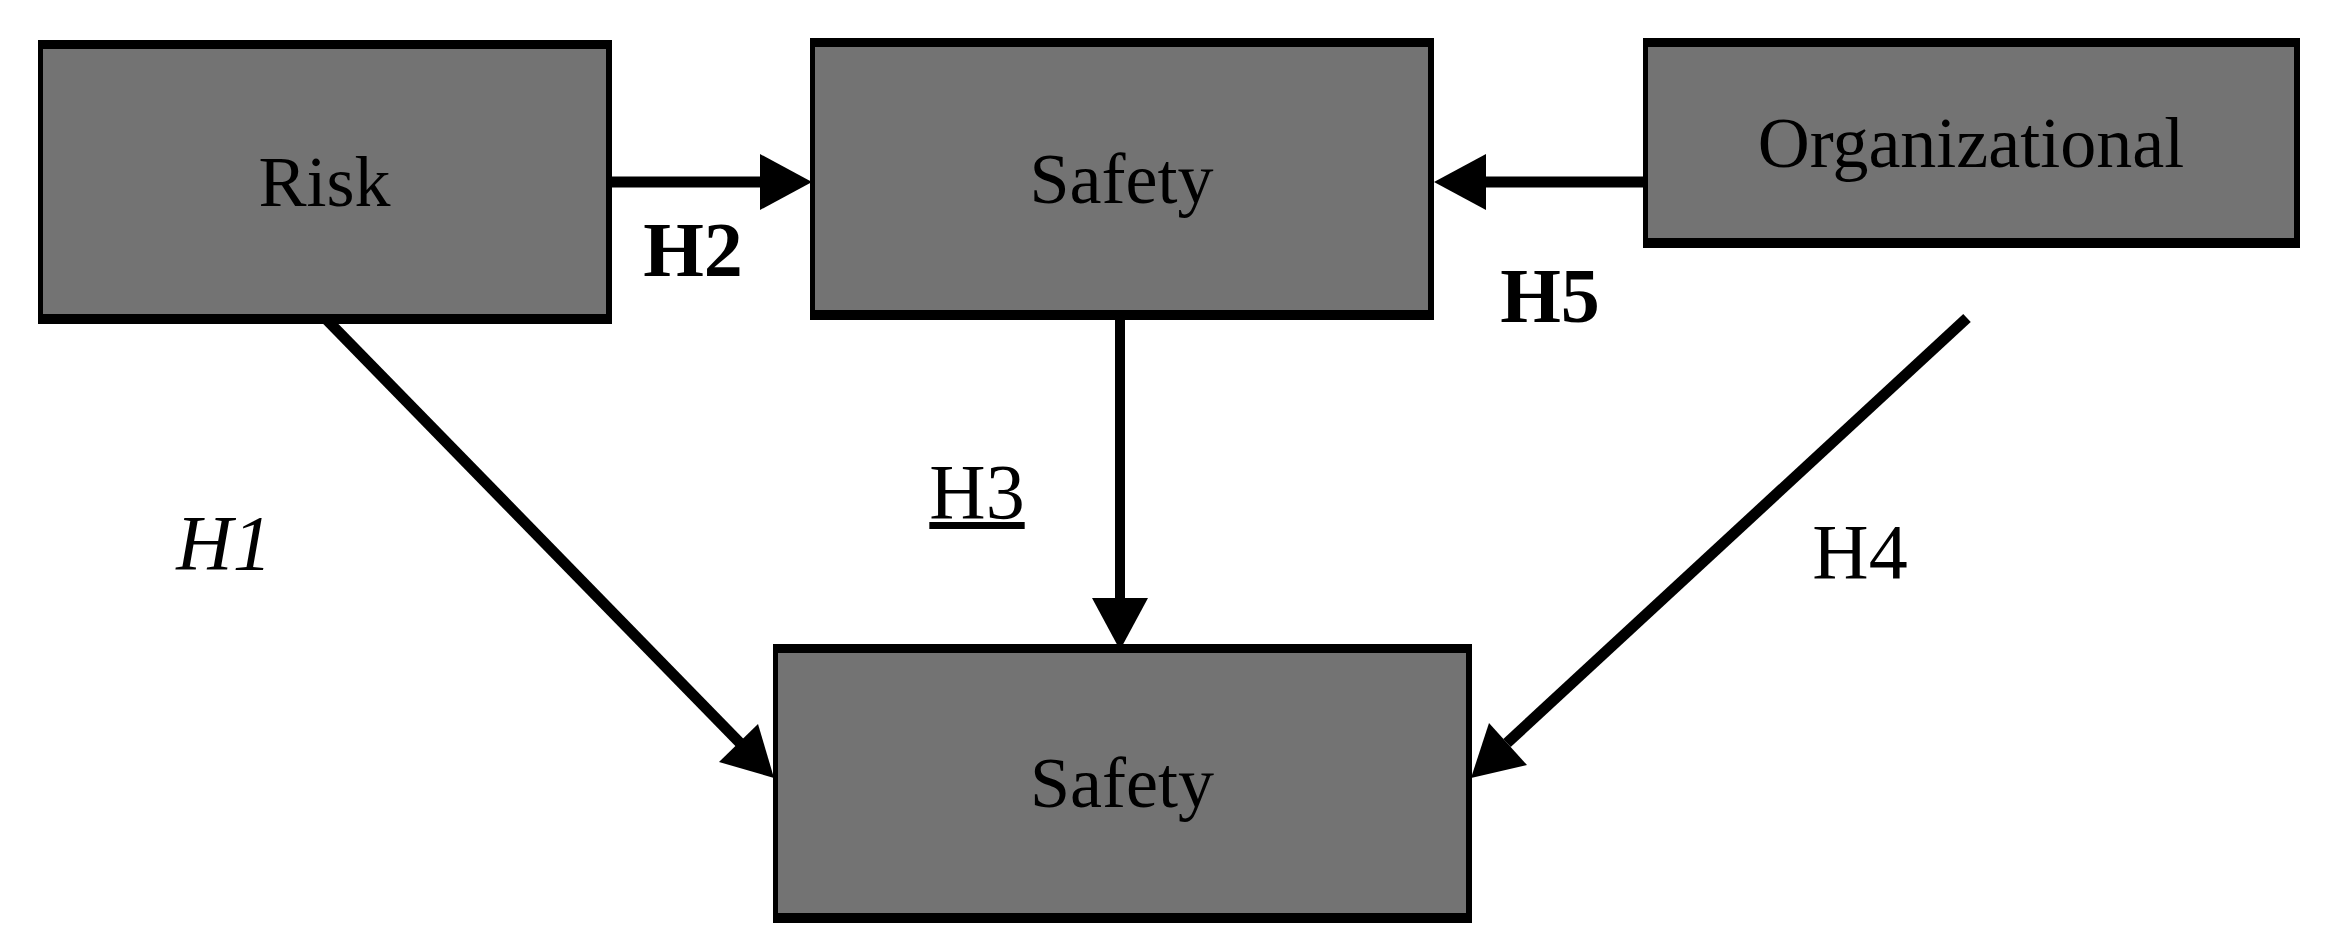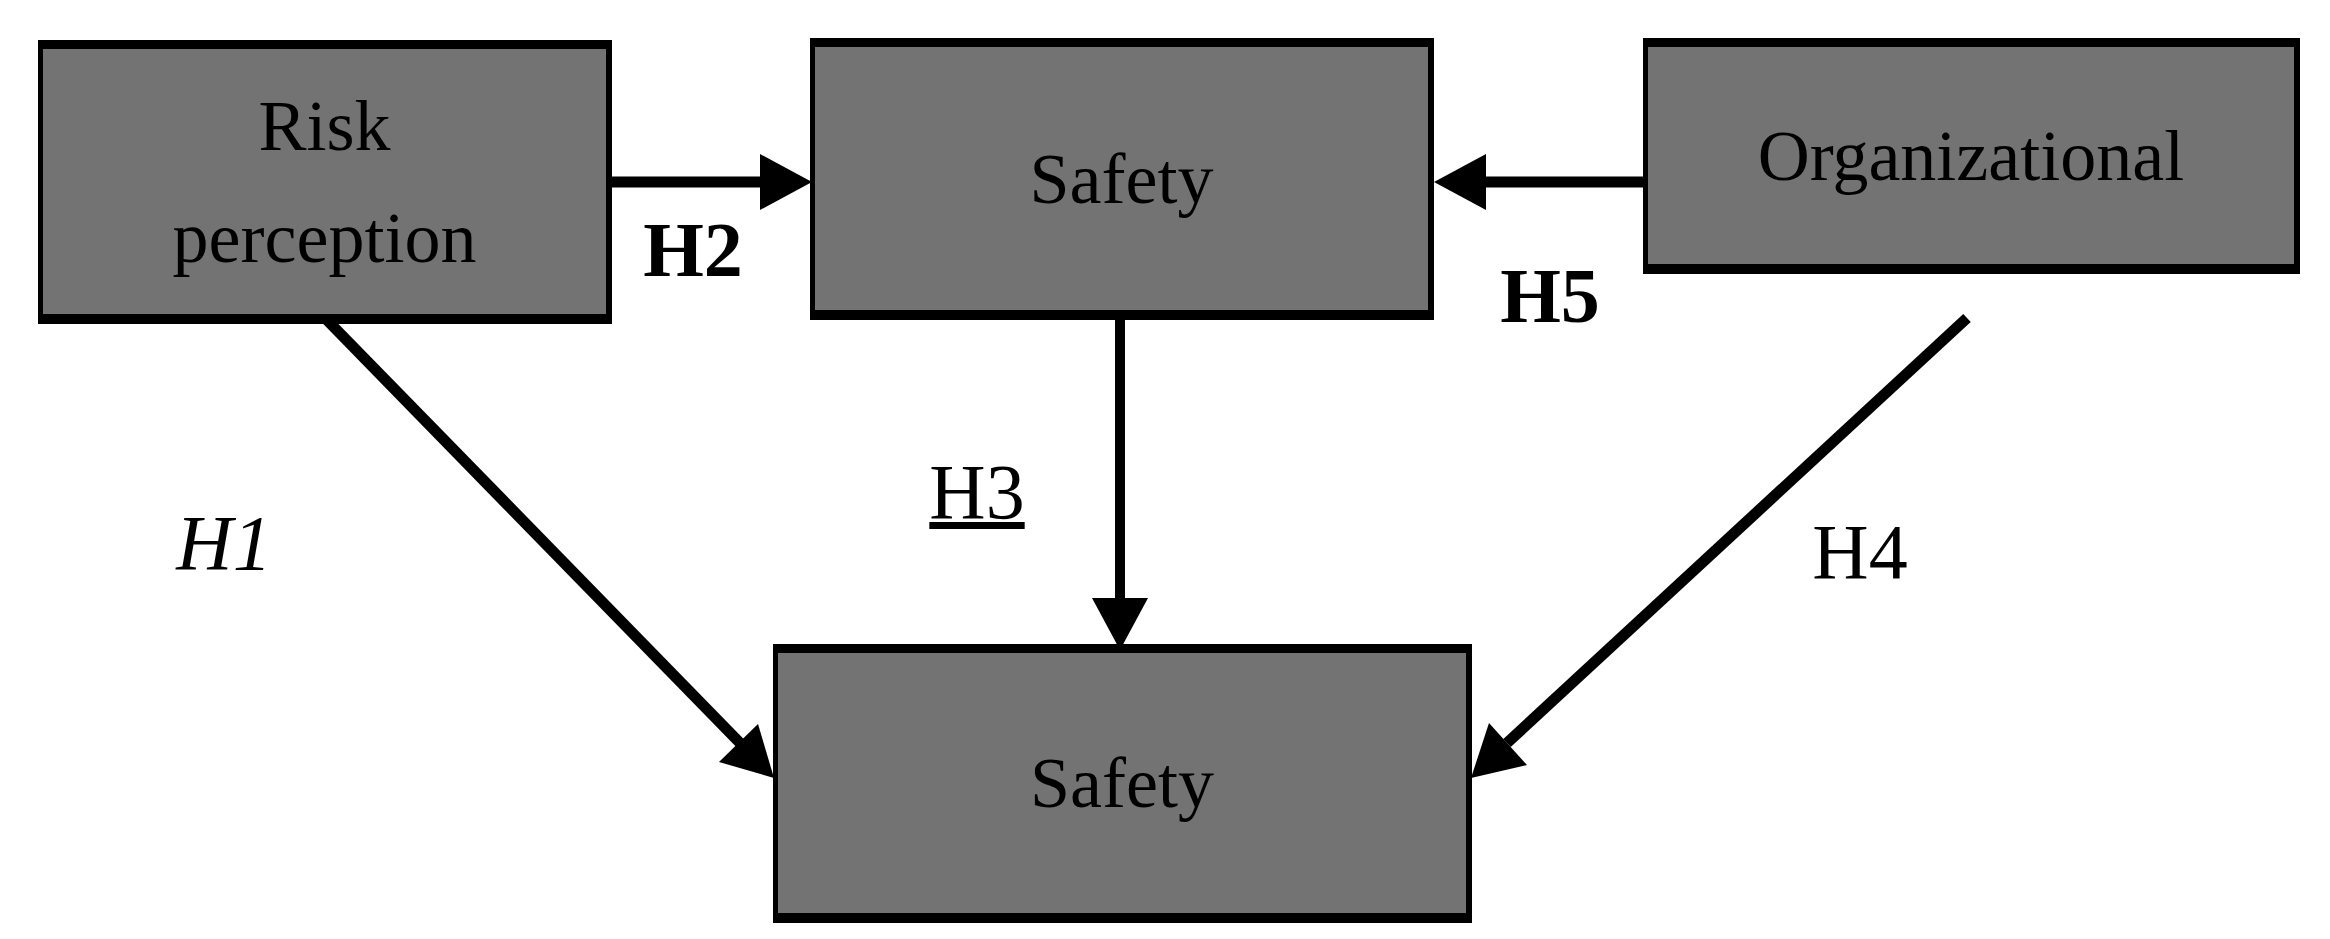--- a/index.html
+++ b/index.html
@@ -45,21 +45,21 @@
     transform: translate(-50%, -50%);
     font-size: 78px;
     line-height: 1;
     white-space: nowrap;
     color: #000000;
     z-index: 3;
   }
   
   #node-risk-perception            { left: 38px;   top: 40px;  width: 574px; height: 284px; }
   #node-safety-motivation          { left: 810px;  top: 38px;  width: 624px; height: 282px; }
-  #node-organizational-collectivity{ left: 1643px; top: 38px;  width: 657px; height: 236px; }
+  #node-organizational-collectivity{ left: 1643px; top: 38px;  width: 657px; height: 210px; }
   #node-safety-performance         { left: 773px;  top: 644px; width: 699px; height: 279px; }
   
   #label-h1 { left: 224px;  top: 543px; font-style: italic; }
   #label-h2 { left: 693px;  top: 250px; font-weight: bold; }
   #label-h3 { left: 977px;  top: 492px; text-decoration: underline; }
   #label-h4 { left: 1860px; top: 552px; }
   #label-h5 { left: 1550px; top: 296px; font-weight: bold; }
 </style>
 </head>
 <body>
@@ -89,21 +89,20 @@
     </g>
 
     <g>
       <line x1="1967" y1="318" x2="1507" y2="743" stroke="#000000" stroke-width="11"></line>
       <polygon points="1471,778 1489,723 1527,765" fill="#000000"></polygon>
     </g>
   </svg>
 
   <div class="node-box" id="node-risk-perception">
     <span class="node-line">Risk</span>
-    <span class="node-line">perception</span>
   </div>
 
   <div class="node-box" id="node-safety-motivation">
     <span class="node-line">Safety</span>
   </div>
 
   <div class="node-box" id="node-organizational-collectivity">
     <span class="node-line">Organizational</span>
   </div>
 

